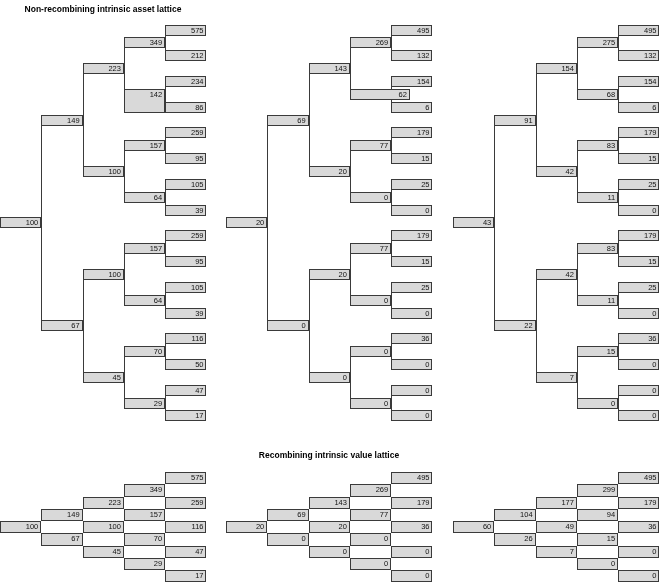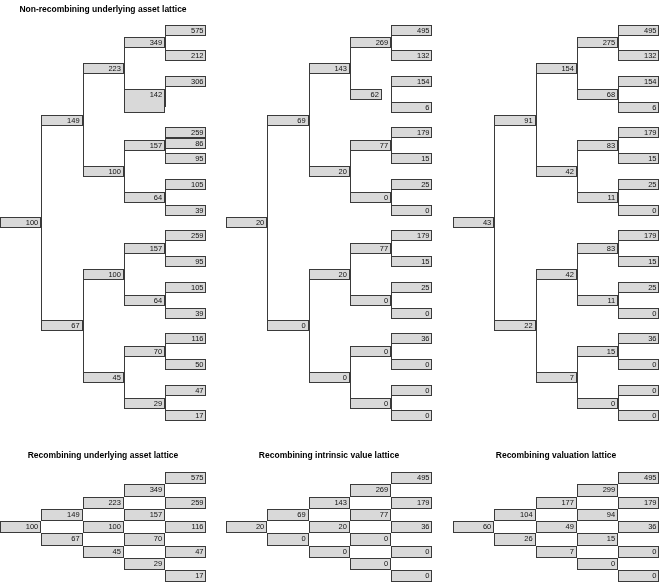--- a/index.html
+++ b/index.html
@@ -25,21 +25,21 @@
     padding-right:2px;overflow:hidden;
   }
   .vline{position:absolute;width:1px;background:#3a3a3a;}
 </style>
 </head>
 <body>
 
 <div class="canvas">
 
   <section class="panel top" style="left:0px">
-    <h2 class="title">Non-recombining underlying asset lattice</h2>
+    <h2 class="title">Non-recombining intrinsic asset lattice</h2>
     <div class="lattice" id="nr0">
         <div class="vline" style="left: 41.3px; top: 120.055px; height: 205.84px;"></div>
         <div class="vline" style="left: 82.6px; top: 68.595px; height: 102.92px;"></div>
         <div class="vline" style="left: 82.6px; top: 274.435px; height: 102.92px;"></div>
         <div class="vline" style="left: 123.9px; top: 42.865px; height: 51.46px;"></div>
         <div class="vline" style="left: 123.9px; top: 145.785px; height: 51.46px;"></div>
         <div class="vline" style="left: 123.9px; top: 248.705px; height: 51.46px;"></div>
         <div class="vline" style="left: 123.9px; top: 351.625px; height: 51.46px;"></div>
         <div class="vline" style="left: 165.2px; top: 30px; height: 25.73px;"></div>
         <div class="vline" style="left: 165.2px; top: 81.46px; height: 25.73px;"></div>
@@ -59,22 +59,22 @@
         <div class="node" style="left: 123.9px; top: 37.365px; width: 41.3px; height: 11px; line-height: 9px;">349</div>
         <div class="node" style="left: 123.9px; top: 88.825px; width: 41.3px; height: 24px; line-height: 9px;">142</div>
         <div class="node" style="left: 123.9px; top: 140.285px; width: 41.3px; height: 11px; line-height: 9px;">157</div>
         <div class="node" style="left: 123.9px; top: 191.745px; width: 41.3px; height: 11px; line-height: 9px;">64</div>
         <div class="node" style="left: 123.9px; top: 243.205px; width: 41.3px; height: 11px; line-height: 9px;">157</div>
         <div class="node" style="left: 123.9px; top: 294.665px; width: 41.3px; height: 11px; line-height: 9px;">64</div>
         <div class="node" style="left: 123.9px; top: 346.125px; width: 41.3px; height: 11px; line-height: 9px;">70</div>
         <div class="node" style="left: 123.9px; top: 397.585px; width: 41.3px; height: 11px; line-height: 9px;">29</div>
         <div class="node" style="left: 165.2px; top: 24.5px; width: 41.3px; height: 11px; line-height: 9px;">575</div>
         <div class="node" style="left: 165.2px; top: 50.23px; width: 41.3px; height: 11px; line-height: 9px;">212</div>
-        <div class="node" style="left: 165.2px; top: 75.96px; width: 41.3px; height: 11px; line-height: 9px;">306</div>
-        <div class="node" style="left: 165.2px; top: 101.69px; width: 41.3px; height: 11px; line-height: 9px; margin-top: 36px;">86</div>
+        <div class="node" style="left: 165.2px; top: 75.96px; width: 41.3px; height: 11px; line-height: 9px;">234</div>
+        <div class="node" style="left: 165.2px; top: 101.69px; width: 41.3px; height: 11px; line-height: 9px;">86</div>
         <div class="node" style="left: 165.2px; top: 127.42px; width: 41.3px; height: 11px; line-height: 9px;">259</div>
         <div class="node" style="left: 165.2px; top: 153.15px; width: 41.3px; height: 11px; line-height: 9px;">95</div>
         <div class="node" style="left: 165.2px; top: 178.88px; width: 41.3px; height: 11px; line-height: 9px;">105</div>
         <div class="node" style="left: 165.2px; top: 204.61px; width: 41.3px; height: 11px; line-height: 9px;">39</div>
         <div class="node" style="left: 165.2px; top: 230.34px; width: 41.3px; height: 11px; line-height: 9px;">259</div>
         <div class="node" style="left: 165.2px; top: 256.07px; width: 41.3px; height: 11px; line-height: 9px;">95</div>
         <div class="node" style="left: 165.2px; top: 281.8px; width: 41.3px; height: 11px; line-height: 9px;">105</div>
         <div class="node" style="left: 165.2px; top: 307.53px; width: 41.3px; height: 11px; line-height: 9px;">39</div>
         <div class="node" style="left: 165.2px; top: 333.26px; width: 41.3px; height: 11px; line-height: 9px;">116</div>
         <div class="node" style="left: 165.2px; top: 358.99px; width: 41.3px; height: 11px; line-height: 9px;">50</div>
@@ -101,21 +101,21 @@
         <div class="vline" style="left: 165.2px; top: 338.76px; height: 25.73px;"></div>
         <div class="vline" style="left: 165.2px; top: 390.22px; height: 25.73px;"></div>
         <div class="node" style="left: 0px; top: 217.475px; width: 41.3px; height: 11px; line-height: 9px;">20</div>
         <div class="node" style="left: 41.3px; top: 114.555px; width: 41.3px; height: 11px; line-height: 9px;">69</div>
         <div class="node" style="left: 41.3px; top: 320.395px; width: 41.3px; height: 11px; line-height: 9px;">0</div>
         <div class="node" style="left: 82.6px; top: 63.095px; width: 41.3px; height: 11px; line-height: 9px;">143</div>
         <div class="node" style="left: 82.6px; top: 166.015px; width: 41.3px; height: 11px; line-height: 9px;">20</div>
         <div class="node" style="left: 82.6px; top: 268.935px; width: 41.3px; height: 11px; line-height: 9px;">20</div>
         <div class="node" style="left: 82.6px; top: 371.855px; width: 41.3px; height: 11px; line-height: 9px;">0</div>
         <div class="node" style="left: 123.9px; top: 37.365px; width: 41.3px; height: 11px; line-height: 9px;">269</div>
-        <div class="node" style="left: 123.9px; top: 88.825px; width: 32px; height: 11px; line-height: 9px;">62</div>
+        <div class="node" style="left: 123.9px; top: 88.825px; width: 60px; height: 11px; line-height: 9px;">62</div>
         <div class="node" style="left: 123.9px; top: 140.285px; width: 41.3px; height: 11px; line-height: 9px;">77</div>
         <div class="node" style="left: 123.9px; top: 191.745px; width: 41.3px; height: 11px; line-height: 9px;">0</div>
         <div class="node" style="left: 123.9px; top: 243.205px; width: 41.3px; height: 11px; line-height: 9px;">77</div>
         <div class="node" style="left: 123.9px; top: 294.665px; width: 41.3px; height: 11px; line-height: 9px;">0</div>
         <div class="node" style="left: 123.9px; top: 346.125px; width: 41.3px; height: 11px; line-height: 9px;">0</div>
         <div class="node" style="left: 123.9px; top: 397.585px; width: 41.3px; height: 11px; line-height: 9px;">0</div>
         <div class="node" style="left: 165.2px; top: 24.5px; width: 41.3px; height: 11px; line-height: 9px;">495</div>
         <div class="node" style="left: 165.2px; top: 50.23px; width: 41.3px; height: 11px; line-height: 9px;">132</div>
         <div class="node" style="left: 165.2px; top: 75.96px; width: 41.3px; height: 11px; line-height: 9px;">154</div>
         <div class="node" style="left: 165.2px; top: 101.69px; width: 41.3px; height: 11px; line-height: 9px;">6</div>
@@ -179,21 +179,20 @@
         <div class="node" style="left: 165.2px; top: 281.8px; width: 41.3px; height: 11px; line-height: 9px;">25</div>
         <div class="node" style="left: 165.2px; top: 307.53px; width: 41.3px; height: 11px; line-height: 9px;">0</div>
         <div class="node" style="left: 165.2px; top: 333.26px; width: 41.3px; height: 11px; line-height: 9px;">36</div>
         <div class="node" style="left: 165.2px; top: 358.99px; width: 41.3px; height: 11px; line-height: 9px;">0</div>
         <div class="node" style="left: 165.2px; top: 384.72px; width: 41.3px; height: 11px; line-height: 9px;">0</div>
         <div class="node" style="left: 165.2px; top: 410.45px; width: 41.3px; height: 11px; line-height: 9px;">0</div>
       </div>
   </section>
 
   <section class="panel bottom" style="left:0px">
-    <h2 class="title">Recombining underlying asset lattice</h2>
     <div class="lattice" id="r0">
         <div class="node" style="left: 0px; top: 91px; width: 41.3px; height: 12.25px; line-height: 10.25px;">100</div>
         <div class="node" style="left: 41.3px; top: 78.75px; width: 41.3px; height: 12.25px; line-height: 10.25px;">149</div>
         <div class="node" style="left: 41.3px; top: 103.25px; width: 41.3px; height: 12.25px; line-height: 10.25px;">67</div>
         <div class="node" style="left: 82.6px; top: 66.5px; width: 41.3px; height: 12.25px; line-height: 10.25px;">223</div>
         <div class="node" style="left: 82.6px; top: 91px; width: 41.3px; height: 12.25px; line-height: 10.25px;">100</div>
         <div class="node" style="left: 82.6px; top: 115.5px; width: 41.3px; height: 12.25px; line-height: 10.25px;">45</div>
         <div class="node" style="left: 123.9px; top: 54.25px; width: 41.3px; height: 12.25px; line-height: 10.25px;">349</div>
         <div class="node" style="left: 123.9px; top: 78.75px; width: 41.3px; height: 12.25px; line-height: 10.25px;">157</div>
         <div class="node" style="left: 123.9px; top: 103.25px; width: 41.3px; height: 12.25px; line-height: 10.25px;">70</div>
@@ -221,21 +220,20 @@
         <div class="node" style="left: 123.9px; top: 127.75px; width: 41.3px; height: 12.25px; line-height: 10.25px;">0</div>
         <div class="node" style="left: 165.2px; top: 42px; width: 41.3px; height: 12.25px; line-height: 10.25px;">495</div>
         <div class="node" style="left: 165.2px; top: 66.5px; width: 41.3px; height: 12.25px; line-height: 10.25px;">179</div>
         <div class="node" style="left: 165.2px; top: 91px; width: 41.3px; height: 12.25px; line-height: 10.25px;">36</div>
         <div class="node" style="left: 165.2px; top: 115.5px; width: 41.3px; height: 12.25px; line-height: 10.25px;">0</div>
         <div class="node" style="left: 165.2px; top: 140px; width: 41.3px; height: 12.25px; line-height: 10.25px;">0</div>
       </div>
   </section>
 
   <section class="panel bottom" style="left:453px">
-    <h2 class="title">Recombining valuation lattice</h2>
     <div class="lattice" id="r2">
         <div class="node" style="left: 0px; top: 91px; width: 41.3px; height: 12.25px; line-height: 10.25px;">60</div>
         <div class="node" style="left: 41.3px; top: 78.75px; width: 41.3px; height: 12.25px; line-height: 10.25px;">104</div>
         <div class="node" style="left: 41.3px; top: 103.25px; width: 41.3px; height: 12.25px; line-height: 10.25px;">26</div>
         <div class="node" style="left: 82.6px; top: 66.5px; width: 41.3px; height: 12.25px; line-height: 10.25px;">177</div>
         <div class="node" style="left: 82.6px; top: 91px; width: 41.3px; height: 12.25px; line-height: 10.25px;">49</div>
         <div class="node" style="left: 82.6px; top: 115.5px; width: 41.3px; height: 12.25px; line-height: 10.25px;">7</div>
         <div class="node" style="left: 123.9px; top: 54.25px; width: 41.3px; height: 12.25px; line-height: 10.25px;">299</div>
         <div class="node" style="left: 123.9px; top: 78.75px; width: 41.3px; height: 12.25px; line-height: 10.25px;">94</div>
         <div class="node" style="left: 123.9px; top: 103.25px; width: 41.3px; height: 12.25px; line-height: 10.25px;">15</div>

